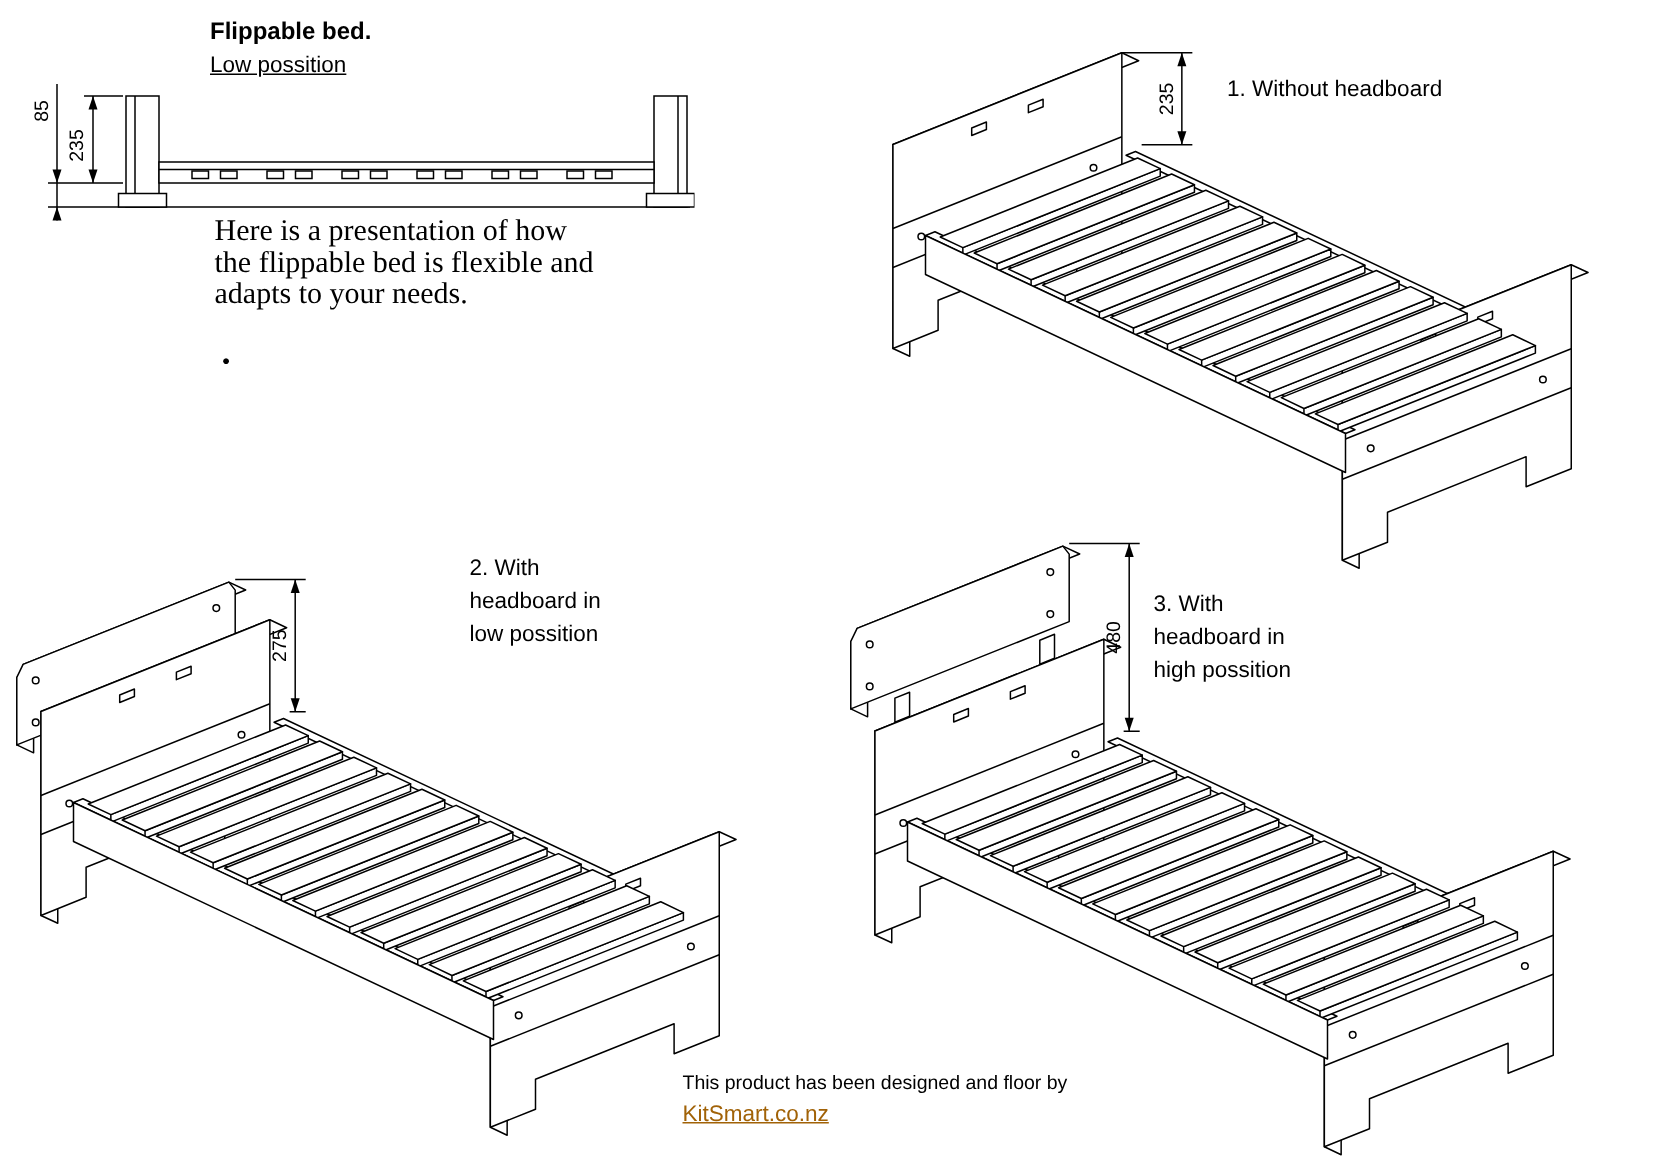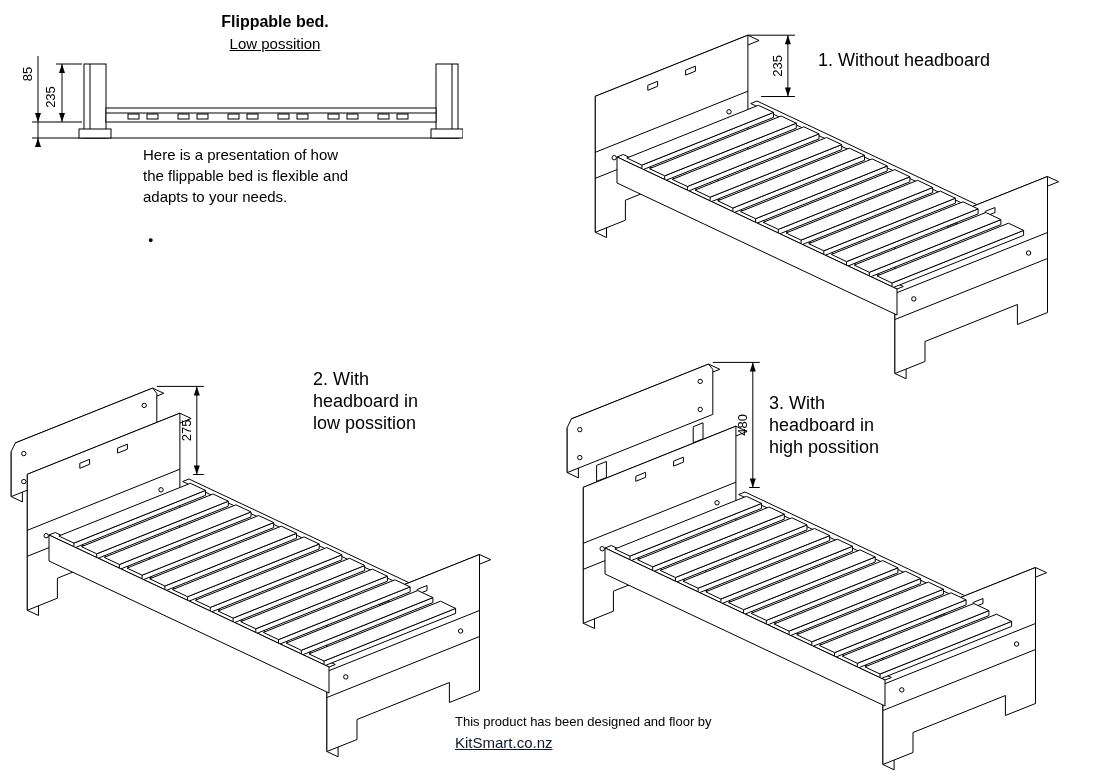--- a/index.html
+++ b/index.html
@@ -1,43 +1,43 @@
 <!DOCTYPE html>
 <html><head>
 <meta charset="utf-8">
 <style>
   html,body{margin:0;padding:0;background:#fff;}
   .page{position:relative;width:1105px;height:780px;background:#fff;overflow:hidden;
         font-family:"Liberation Sans",sans-serif;color:#000;}
-  .title-block{position:absolute;left:140px;top:13px;width:270px;text-align:center;}
+  .title-block{position:absolute;left:140px;top:13px;width:270px;text-align:left;}
   .title{font-size:16px;font-weight:bold;}
   .subtitle{font-size:15px;text-decoration:underline;margin-top:4px;}
-  .desc{position:absolute;left:143px;top:144px;font-size:15px;line-height:21px;white-space:pre-line;}
+  .desc{position:absolute;left:143px;top:144px;font-size:20px;line-height:21px;white-space:pre-line;font-family:Liberation Serif, serif;}
   .bullet-row{position:absolute;left:148px;top:230px;display:flex;gap:20px;font-size:15px;line-height:21px;}
   .bullet-dot{font-size:9px;line-height:21px;}
   .bullet-text{white-space:pre-line;}
-  .fig-label{position:absolute;font-size:18px;line-height:22px;white-space:pre-line;}
+  .fig-label{position:absolute;font-size:15px;line-height:22px;white-space:pre-line;}
   #label-1{left:818px;top:49px;}
   #label-2{left:313px;top:368px;}
   #label-3{left:769px;top:392px;}
   svg.bed{position:absolute;width:505px;height:415px;}
   #bed-1{left:562px;top:-33px;}
   #bed-2{left:-6px;top:345px;}
   #bed-3{left:550px;top:358px;}
   .sideview{position:absolute;left:18px;top:50px;width:445px;height:100px;}
   
   svg polygon{fill:#fff;stroke:#000;stroke-width:1;stroke-linejoin:round;}
   svg polygon.a{fill:#000;stroke:none;}
   svg line{stroke:#000;stroke-width:1;}
   svg rect{fill:#fff;stroke:#000;stroke-width:1;}
   svg circle{fill:#fff;stroke:#000;stroke-width:1;}
   svg text.dim{font-family:"Liberation Sans",sans-serif;font-size:13px;fill:#000;}
   .footer{position:absolute;left:455px;top:714px;}
   .footer-credit{font-size:13px;}
-  .footer-link{display:inline-block;font-size:15px;color:#0f172a;text-decoration:underline;margin-top:5px;cursor:pointer;}
+  .footer-link{display:inline-block;font-size:15px;color:#a16207;text-decoration:underline;margin-top:5px;cursor:pointer;}
 </style>
 </head>
 <body>
 
 <div class="page">
 
   <div class="title-block">
     <div class="title">Flippable bed.</div>
     <div class="subtitle">Low possition</div>
   </div>

